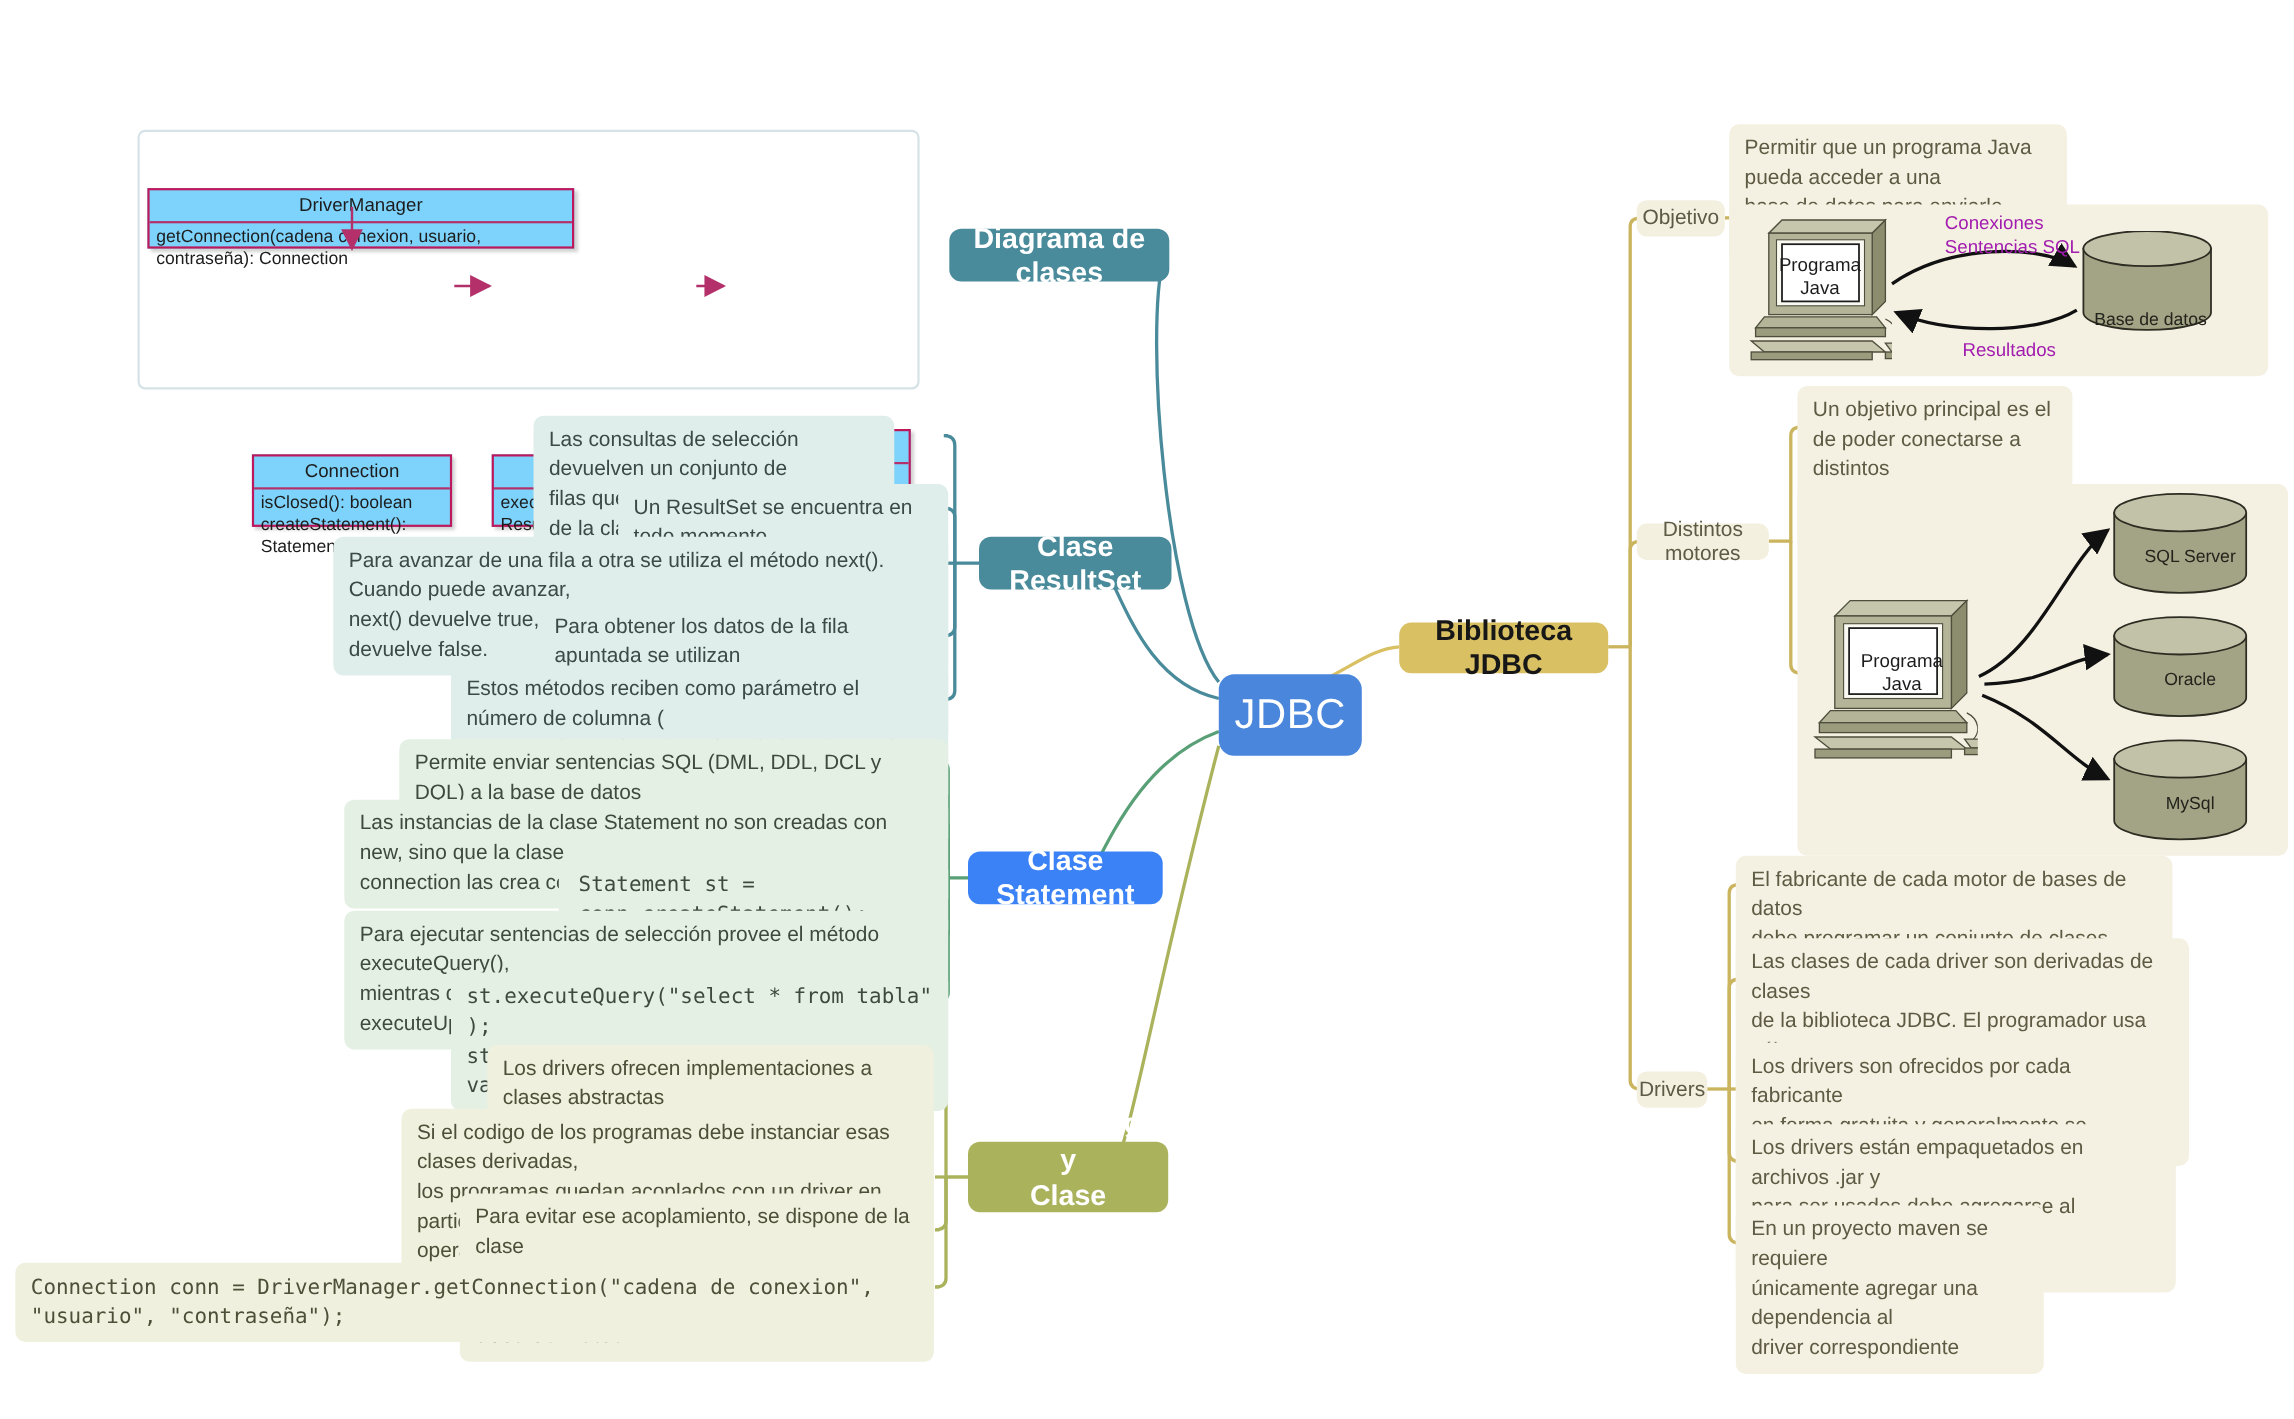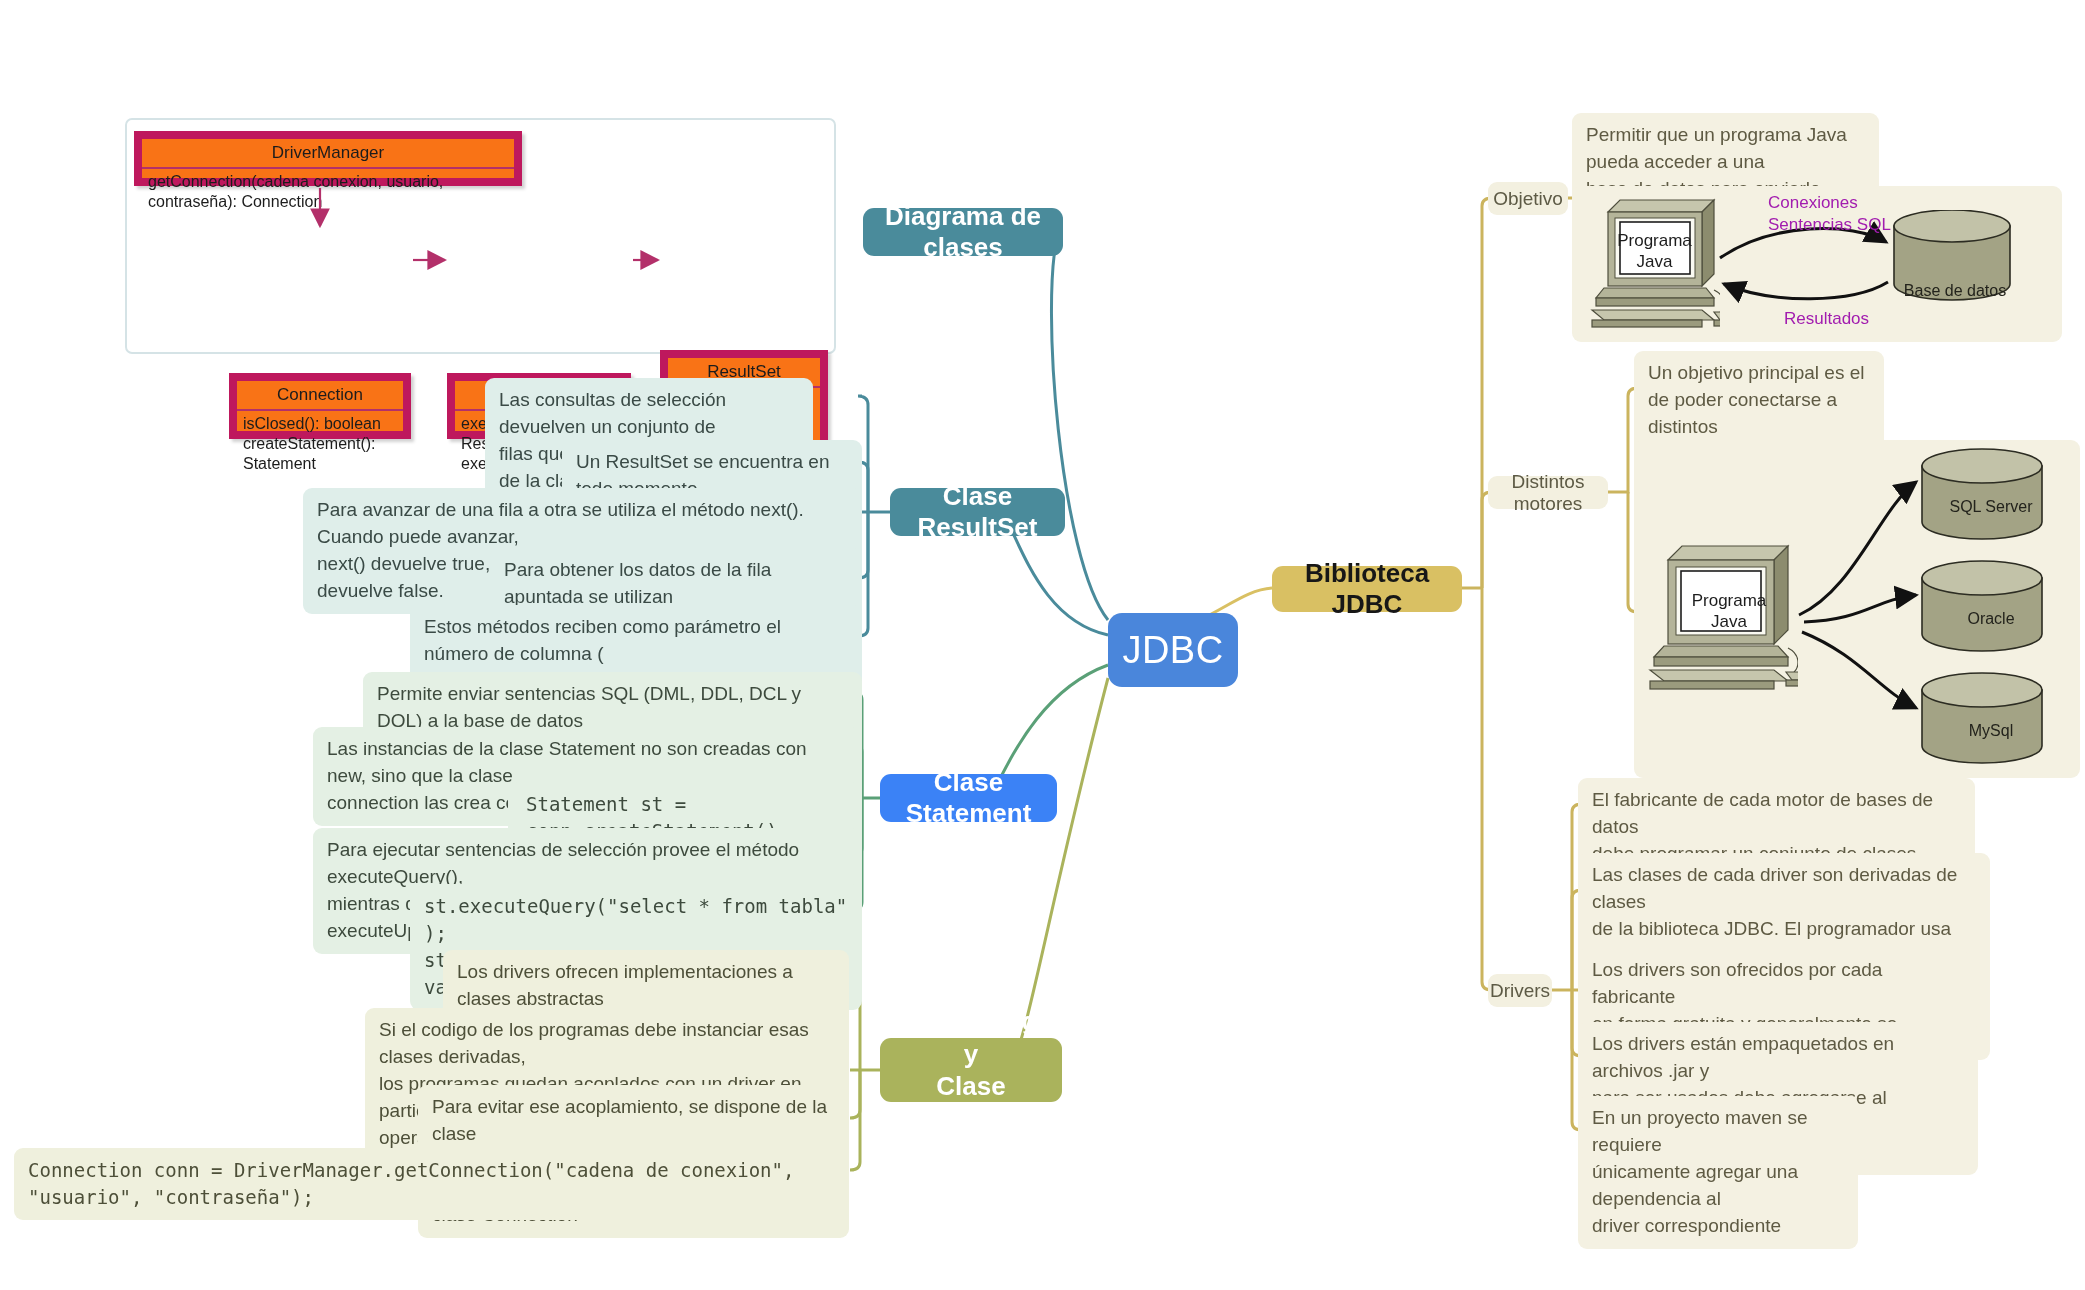--- a/index.html
+++ b/index.html
@@ -26,22 +26,22 @@
         font-size:19px;line-height:1.42;padding:9px 14px;white-space:pre-line;}
   .c-teal{background:#dfeeea;color:#3a4a46;}
   .c-green{background:#e4f0e4;color:#3d4a3d;}
   .c-olive{background:#eff0dd;color:#4d4f38;}
   .c-sand{background:#f4f1e2;color:#5e5a43;}
   .mono{font-family:"DejaVu Sans Mono","Liberation Mono",monospace;font-size:19px;}
 
   
   .uml-panel{position:absolute;background:#ffffff;border:2px solid #d5e3e6;
              border-radius:7px;}
-  .uml{position:absolute;background:#f97316;border:8px solid #be185d;
-       box-sizing:border-box;box-shadow:3px 3px 3px rgba(0,0,0,.18);}
+  .uml{position:absolute;background:#7dd3fc;border:2px solid #be185d;
+       box-sizing:border-box;box-shadow:3px 3px 3px rgba(0,0,0,.18);margin-top:40px;}
   .uml .t{font-size:17px;color:#1c1c1c;text-align:center;padding:4px 6px;
           border-bottom:2px solid #b3306a;}
   .uml .m{font-size:16px;color:#1c1c1c;padding:3px 6px;line-height:1.24;
           white-space:pre-line;}
 
   
   .pic{position:absolute;background:#f4f1e2;border-radius:9px;}
   .pic .lbl{position:absolute;font-size:17px;color:#a21caf;line-height:1.3;
             white-space:pre-line;}
   .scr-txt{position:absolute;text-align:center;font-size:17px;color:#1d1d1d;

